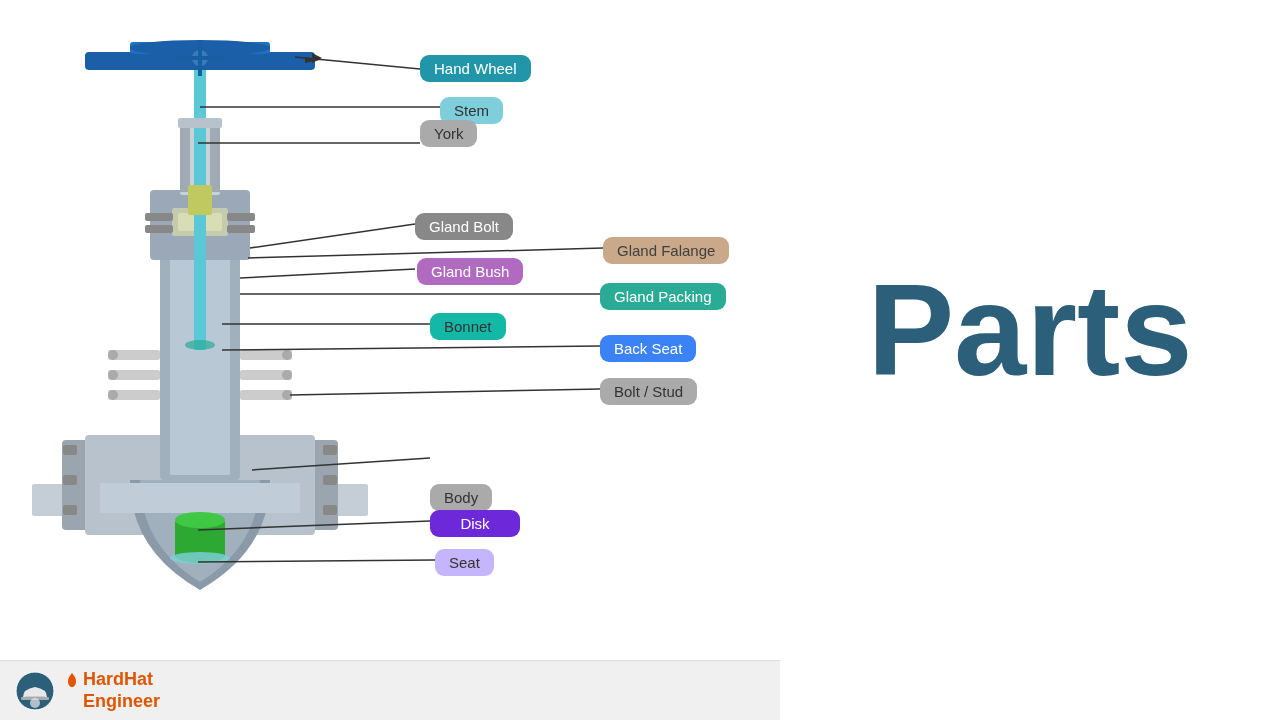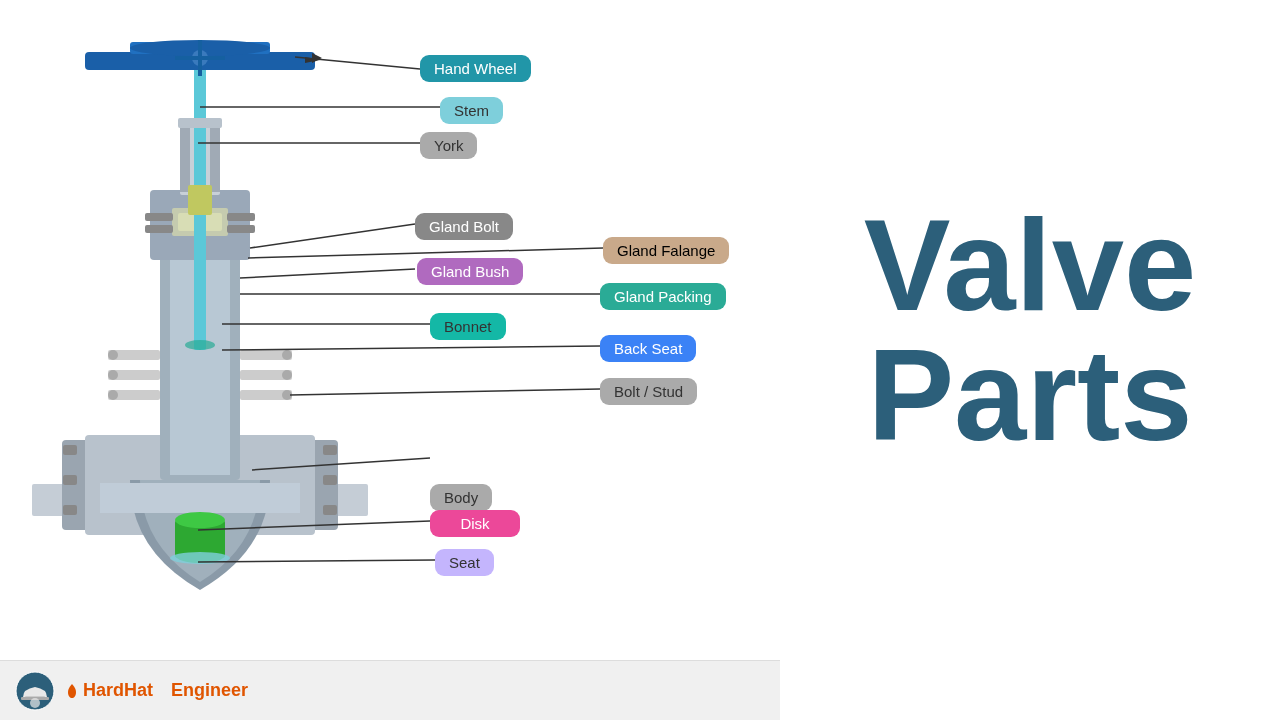--- a/index.html
+++ b/index.html
@@ -95,21 +95,21 @@
     }
 
     .footer-text-engineer {
       font-size: 18px;
       font-weight: 700;
       color: #e05500;
     }
 
     .footer-brand {
       display: flex;
-      flex-direction: row;
+      flex-direction: column;
       line-height: 1.2;
     }
   </style>
 </head>
 <body>
 
 <div class="diagram-area">
 
   <svg viewBox="0 0 340 590" width="340" height="590" style="position:absolute; left:30px; top:30px;">
 
@@ -224,39 +224,39 @@
 
       <line x1="430" y1="458" x2="252" y2="470" stroke="#333" stroke-width="1.5"></line>
 
       <line x1="430" y1="521" x2="198" y2="530" stroke="#333" stroke-width="1.5"></line>
 
       <line x1="435" y1="560" x2="198" y2="562" stroke="#333" stroke-width="1.5"></line>
     </svg>
 
     <div class="label" style="background:#7ecfdb; color:#333; left:440px; top:97px;">Stem</div>
 
-    <div class="label" style="background:#aaaaaa; color:#333; left:420px; top:132px;">York</div>
+    <div class="label" style="background:#aaaaaa; color:#333; left:420px; top:120px;">York</div>
 
     <div class="label" style="background:#888888; left:415px; top:213px;">Gland Bolt</div>
 
-    <div class="label" style="background:#c9a98a; color:#000000; left:603px; top:237px;">Gland Falange</div>
+    <div class="label" style="background:#c9a98a; color:#404040; left:603px; top:237px;">Gland Falange</div>
 
     <div class="label" style="background:#b06abf; left:417px; top:258px;text-align:center;">Gland Bush</div>
 
     <div class="label" style="background:#2aab96; left:600px; top:283px;">Gland Packing</div>
 
     <div class="label" style="background:#14b8a6; color:#333; left:430px; top:313px;">Bonnet</div>
 
     <div class="label" style="background:#3b82f6; left:600px; top:335px;">Back Seat</div>
 
     <div class="label" style="background:#aaaaaa; color:#333; left:600px; top:378px;">Bolt / Stud</div>
 
     <div class="label" style="background:#aaaaaa; color:#333; left:430px; top:447px;margin-top:37px;">Body</div>
 
-    <div class="label" style="background:#ec4899; left:430px; top:510px; min-width:90px;">Disk</div>
+    <div class="label" style="background:#6d28d9; left:430px; top:510px; min-width:90px;">Disk</div>
 
     <div class="label" style="background:#c4b5fd; color:#333; left:435px; top:549px;">Seat</div>
   </div>
 
   <div class="footer">
 
     <svg class="footer-logo-icon" viewBox="0 0 40 40">
       <circle cx="20" cy="20" r="19" fill="#2c5f7a" stroke="#fff" stroke-width="1"></circle>
 
       <path d="M8 26 Q8 18 20 16 Q32 18 32 26 Z" fill="#e8e8e8"></path>
@@ -272,15 +272,14 @@
           <path d="M7 1 C7 1 11 5 11 9 C11 13 9 15 7 15 C5 15 3 13 3 9 C3 5 7 1 7 1Z" fill="#e05500"></path>
         </svg>
         <span class="footer-text-hardhat">HardHat</span>
       </span>
       <span class="footer-text-engineer" style="padding-left:18px;">Engineer</span>
     </div>
   </div>
 </div>
 
 <div class="title-area">
-  <div class="title-valve">Valve</div>
   <div class="title-parts">Parts</div>
 </div>
 
 </body></html>

